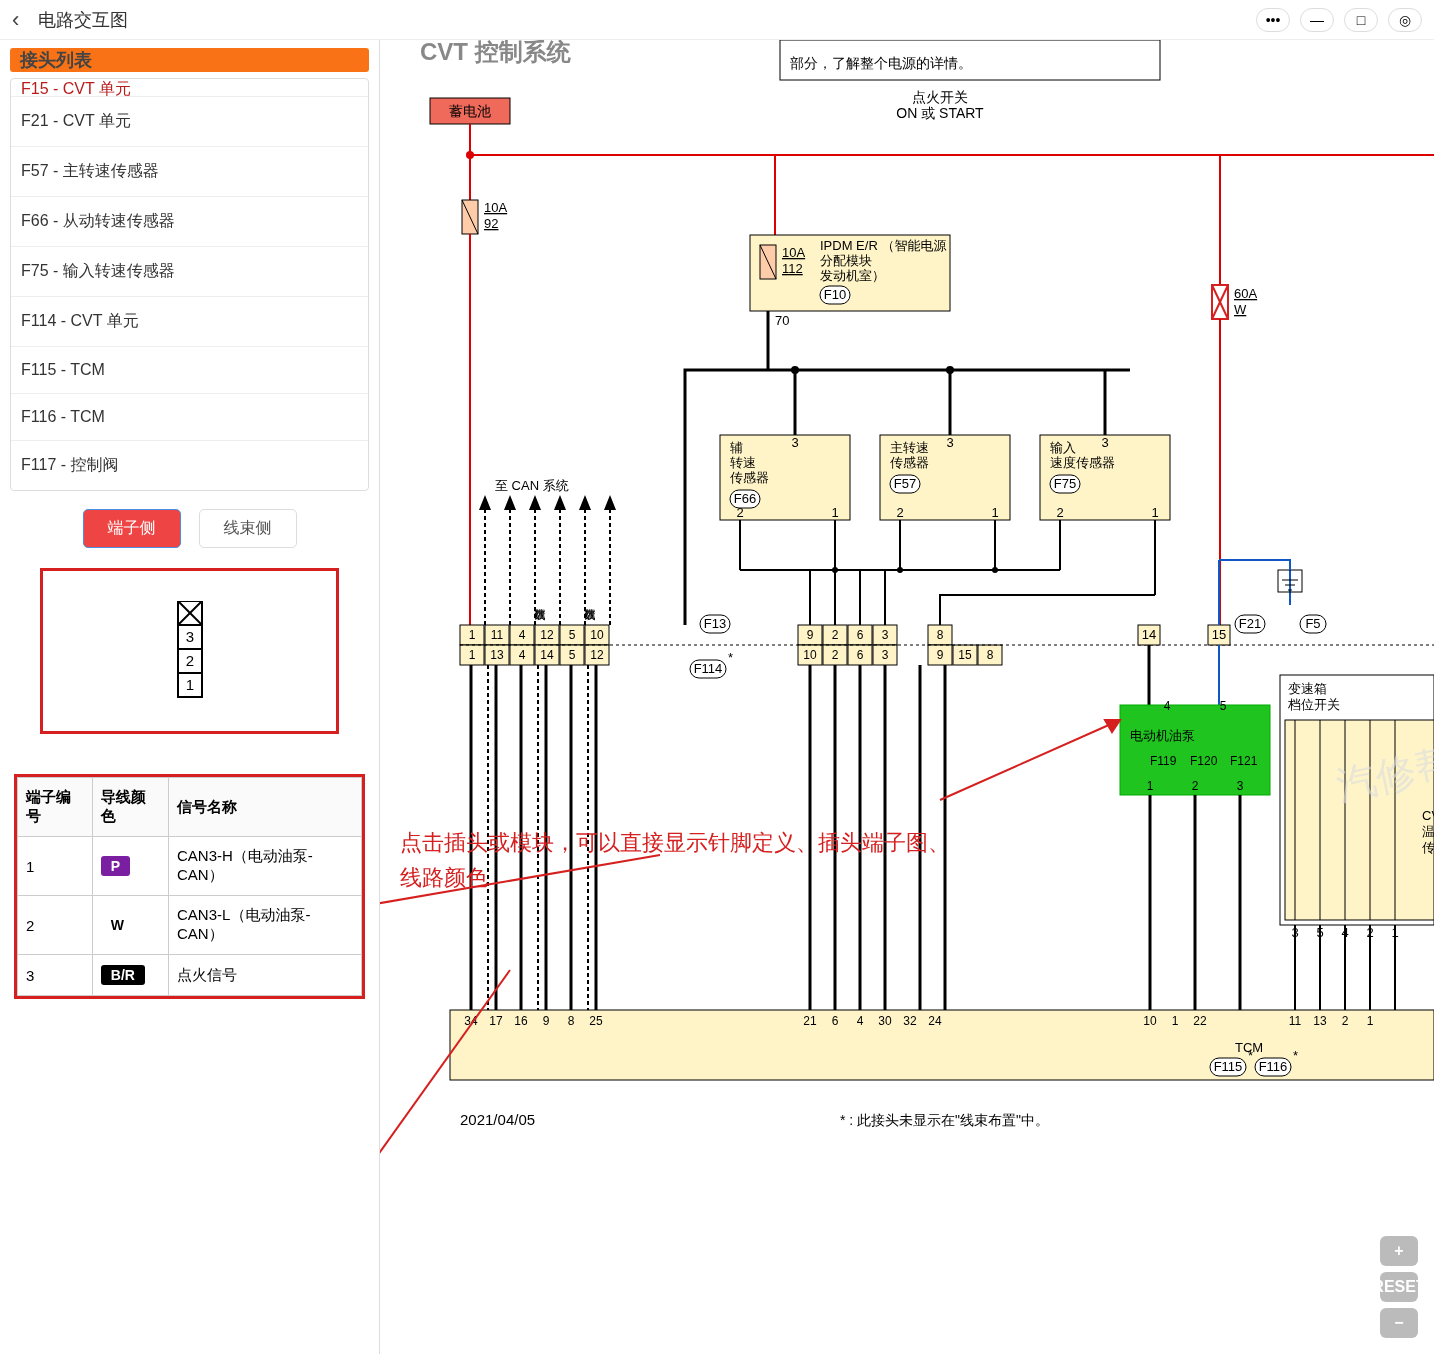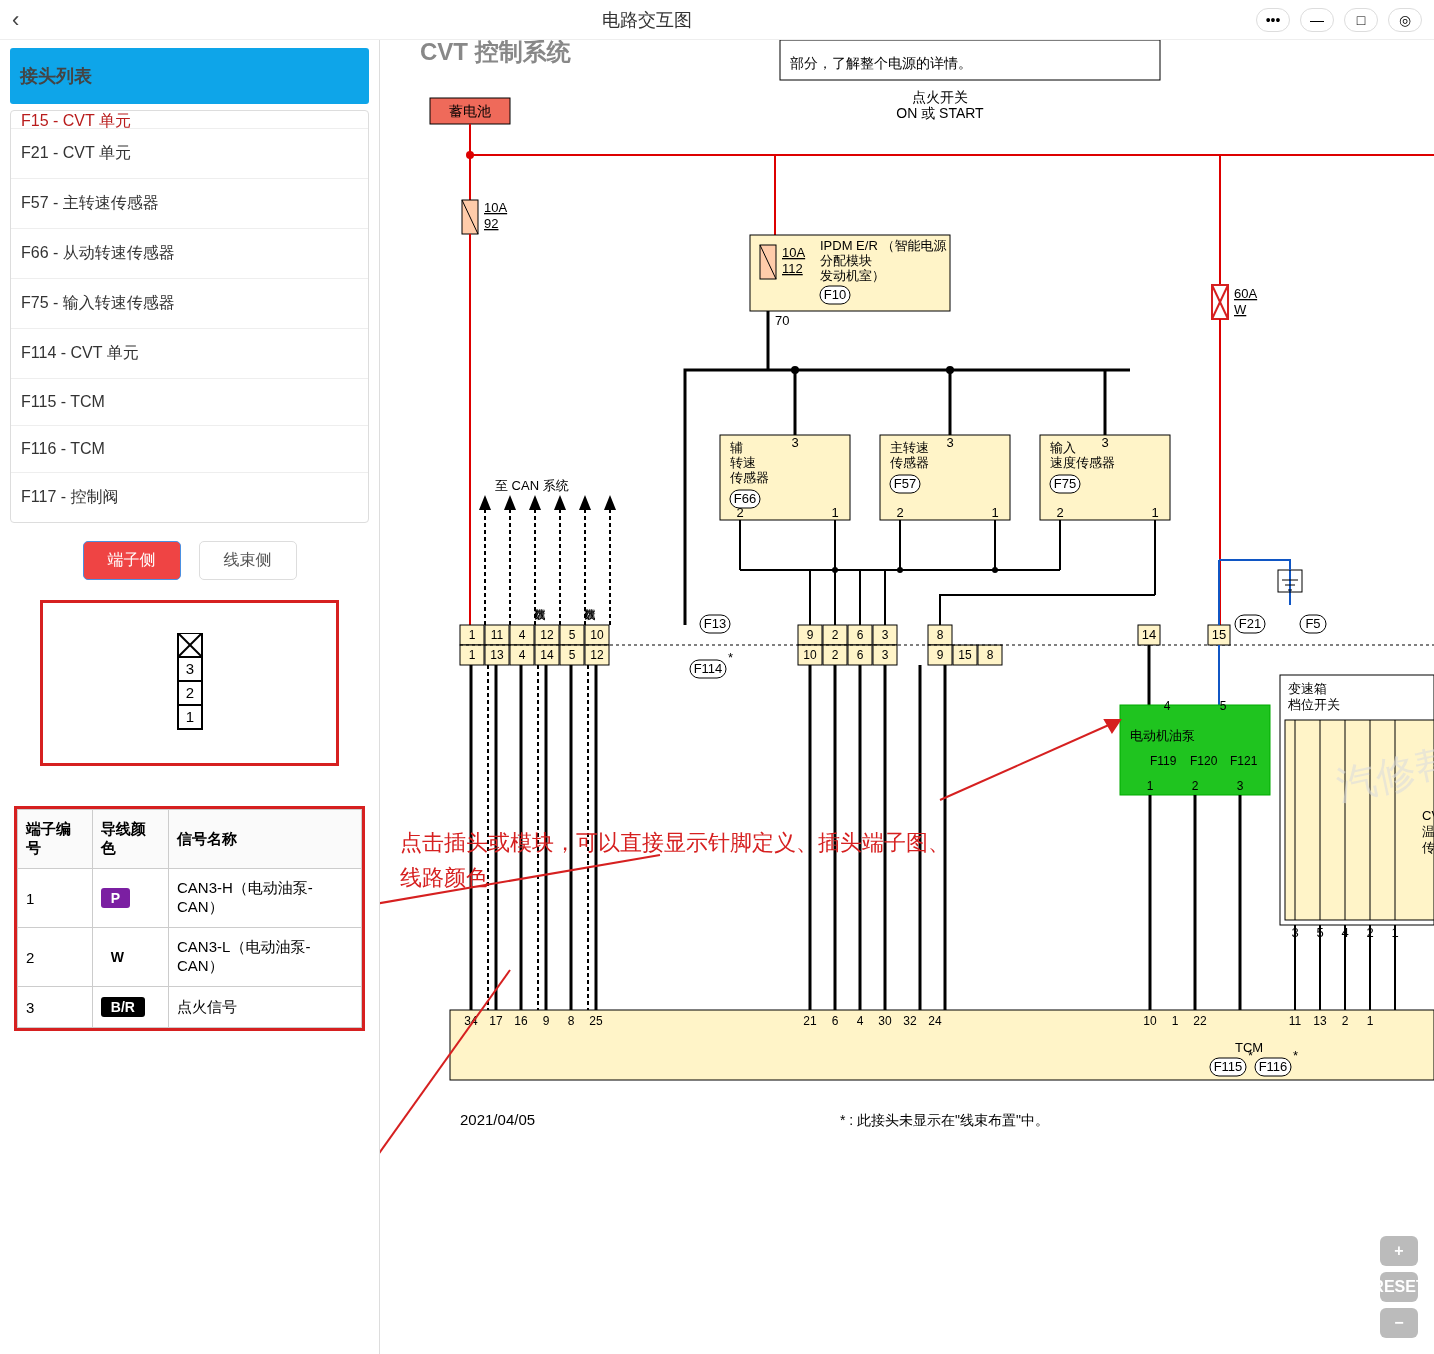--- a/index.html
+++ b/index.html
@@ -1,24 +1,24 @@
 <!DOCTYPE html>
 <html><head>
 <meta charset="utf-8">
 <style>
   *{box-sizing:border-box;margin:0;padding:0;font-family:-apple-system,"Helvetica Neue",Arial,"Microsoft YaHei",sans-serif}
   body{background:#f5f5f5;width:1434px;height:1354px;overflow:hidden}
   .topbar{height:40px;background:#fff;display:flex;align-items:center;padding:0 12px;border-bottom:1px solid #eee}
   .back{font-size:22px;color:#444;width:26px;cursor:pointer}
-  .title{flex:1;text-align:center;font-size:18px;color:#333}
+  .title{flex:1;font-size:18px;color:#333}
   .winbtns{display:flex;gap:10px}
   .winbtn{width:34px;height:24px;border:1px solid #ddd;border-radius:12px;display:flex;align-items:center;justify-content:center;font-size:14px;background:#fff;cursor:pointer}
   .content{display:flex;height:calc(100% - 40px)}
   .sidebar{width:380px;background:#fff;border-right:1px solid #ddd;padding:8px 10px;overflow:hidden}
-  .panel-hdr{background:#0ea5e9;color:#444;padding:16px 10px;font-size:18px;font-weight:600;border-radius:3px;margin-bottom:6px}
+  .panel-hdr{background:#f97316;color:#444;padding:0 10px;font-size:18px;font-weight:600;border-radius:3px;margin-bottom:6px}
   .conn-list{border:1px solid #ddd;border-radius:4px;overflow:hidden}
   .conn-item{padding:14px 10px;font-size:16px;color:#333;border-bottom:1px solid #eee;cursor:pointer}
   .conn-item:first-child{color:#b91c1c;padding:6px 10px}
   .conn-item:last-child{border-bottom:none}
   .detail{margin-top:18px}
   .tabrow{display:flex;justify-content:center;gap:18px;margin:12px 0 20px}
   .tab{padding:8px 24px;border-radius:5px;font-size:16px;cursor:pointer;background:#fff;border:1px solid #ddd;color:#555}
   .tab.active{background:#ef4444;color:#fff;border-color:#4a90e2}
   .pinview{border:3px solid #d62020;margin:10px 30px;padding:30px 0;display:flex;justify-content:center}
   .pinview svg{display:block}

